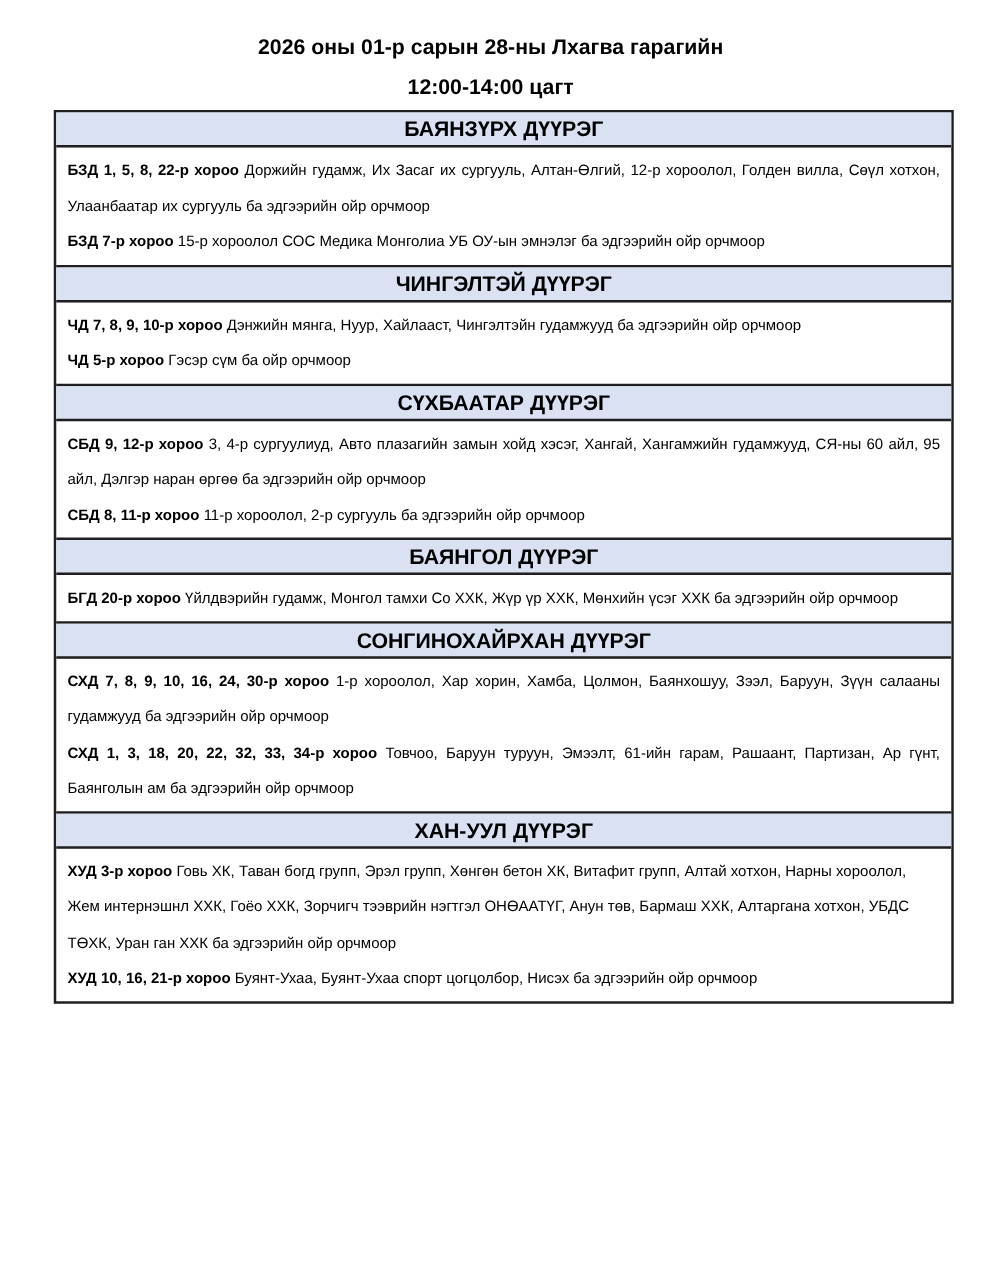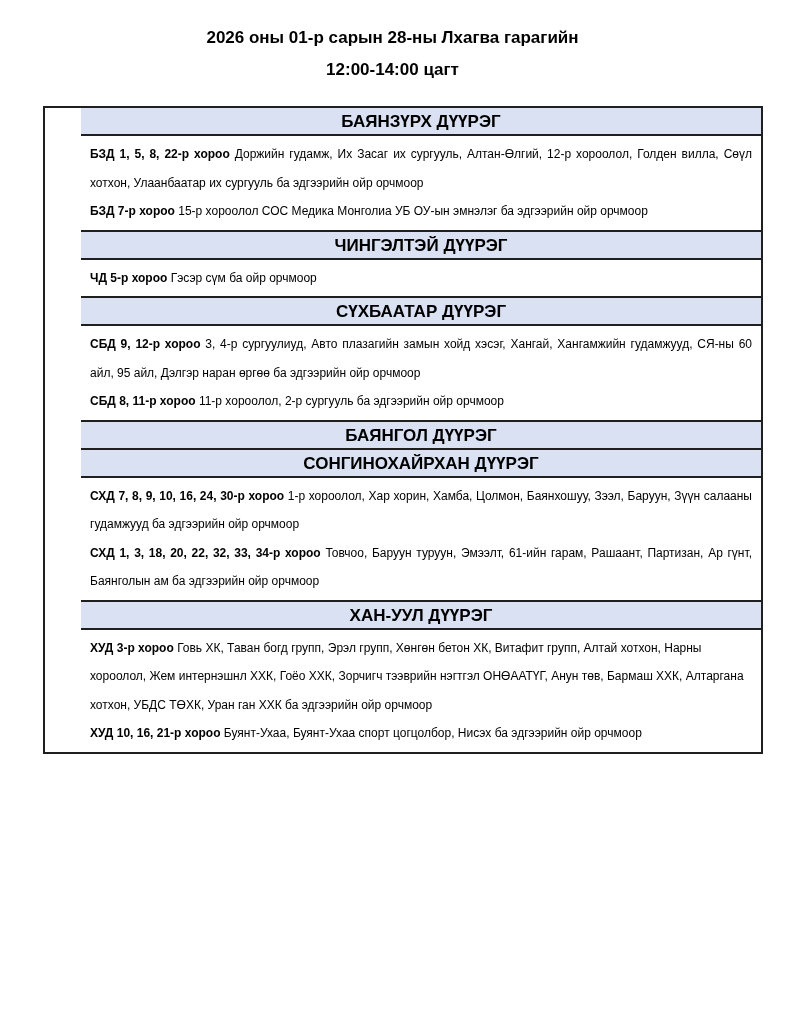--- a/index.html
+++ b/index.html
@@ -19,22 +19,21 @@
     padding-top:22px;
     text-align:center;
     font-weight:bold;
     font-size:17px;
     line-height:32px;
   }
   .doc-table{
     margin-left:43px;
     width:720px;
     border:2px solid var(--border);
-    margin-top:20px;
-    padding-left:36px;
+    margin-top:2px;
   }
   .sec-header{
     background:var(--header-bg);
     border-bottom:2px solid var(--border);
     text-align:center;
     font-weight:bold;
     font-size:17px;
     line-height:23px;
     padding:2px 4px 1px 4px;
   }
@@ -68,34 +67,38 @@
       <div class="sec-header">БАЯНЗҮРХ ДҮҮРЭГ</div>
       <div class="sec-body">
         <p class="row"><span class="row-lead">БЗД 1, 5, 8, 22-р хороо</span> <span>Доржийн гудамж, Их Засаг их сургууль, Алтан-Өлгий, 12-р хороолол, Голден вилла, Сөүл хотхон, Улаанбаатар их сургууль ба эдгээрийн ойр орчмоор</span></p>
         <p class="row"><span class="row-lead">БЗД 7-р хороо</span> <span>15-р хороолол СОС Медика Монголиа УБ ОУ-ын эмнэлэг ба эдгээрийн ойр орчмоор</span></p>
       </div>
     </div>
 
     <div class="section">
       <div class="sec-header">ЧИНГЭЛТЭЙ ДҮҮРЭГ</div>
       <div class="sec-body">
+        <p class="row"><span class="row-lead">ЧД 7, 8, 9, 10-р хороо</span> <span>Дэнжийн мянга, Нуур, Хайлааст, Чингэлтэйн гудамжууд ба эдгээрийн ойр орчмоор</span></p>
         <p class="row"><span class="row-lead">ЧД 5-р хороо</span> <span>Гэсэр сүм ба ойр орчмоор</span></p>
       </div>
     </div>
 
     <div class="section">
       <div class="sec-header">СҮХБААТАР ДҮҮРЭГ</div>
       <div class="sec-body">
         <p class="row"><span class="row-lead">СБД 9, 12-р хороо</span> <span>3, 4-р сургуулиуд, Авто плазагийн замын хойд хэсэг, Хангай, Хангамжийн гудамжууд, СЯ-ны 60 айл, 95 айл, Дэлгэр наран өргөө ба эдгээрийн ойр орчмоор</span></p>
         <p class="row"><span class="row-lead">СБД 8, 11-р хороо</span> <span>11-р хороолол, 2-р сургууль ба эдгээрийн ойр орчмоор</span></p>
       </div>
     </div>
 
     <div class="section">
       <div class="sec-header">БАЯНГОЛ ДҮҮРЭГ</div>
+      <div class="sec-body">
+        <p class="row"><span class="row-lead">БГД 20-р хороо</span> <span>Үйлдвэрийн гудамж, Монгол тамхи Со ХХК, Жүр үр ХХК, Мөнхийн үсэг ХХК ба эдгээрийн ойр орчмоор</span></p>
+      </div>
     </div>
 
     <div class="section">
       <div class="sec-header">СОНГИНОХАЙРХАН ДҮҮРЭГ</div>
       <div class="sec-body">
         <p class="row"><span class="row-lead">СХД 7, 8, 9, 10, 16, 24, 30-р хороо</span> <span>1-р хороолол, Хар хорин, Хамба, Цолмон, Баянхошуу, Зээл, Баруун, Зүүн салааны гудамжууд ба эдгээрийн ойр орчмоор</span></p>
         <p class="row"><span class="row-lead">СХД 1, 3, 18, 20, 22, 32, 33, 34-р хороо</span> <span>Товчоо, Баруун туруун, Эмээлт, 61-ийн гарам, Рашаант, Партизан, Ар гүнт, Баянголын ам ба эдгээрийн ойр орчмоор</span></p>
       </div>
     </div>
 

